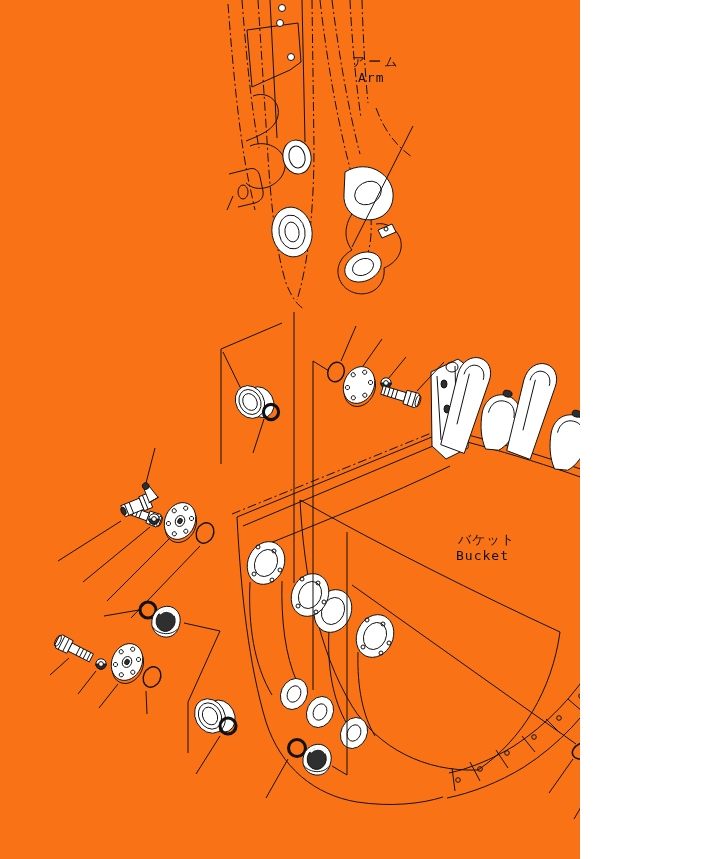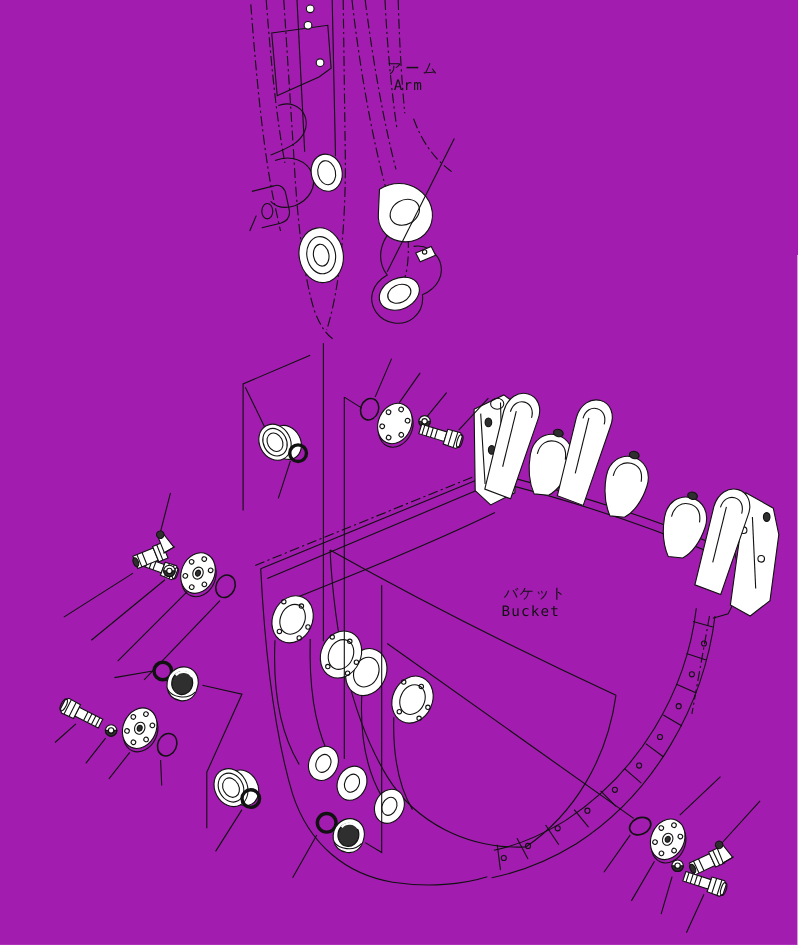--- a/index.html
+++ b/index.html
@@ -1,16 +1,16 @@
 <!DOCTYPE html>
 <html><head>
 <meta charset="utf-8">
 <style>
   html,body{margin:0;padding:0;background:#fff;}
-  .stage{position:relative;width:725px;height:859px;background:#a21caf;overflow:hidden;}
+  .stage{position:relative;width:580px;height:859px;background:#f97316;overflow:hidden;}
   svg{position:absolute;left:0;top:0;}
   svg text{font-family:"DejaVu Sans Mono","Liberation Mono",monospace;fill:#111;}
   .lbl-jp{font-size:13px;letter-spacing:3px;}
   .lbl-en{font-size:13px;letter-spacing:1px;}
   path,ellipse,circle,line,polyline{vector-effect:non-scaling-stroke;}
 </style>
 </head>
 <body>
 
 <div class="stage">

